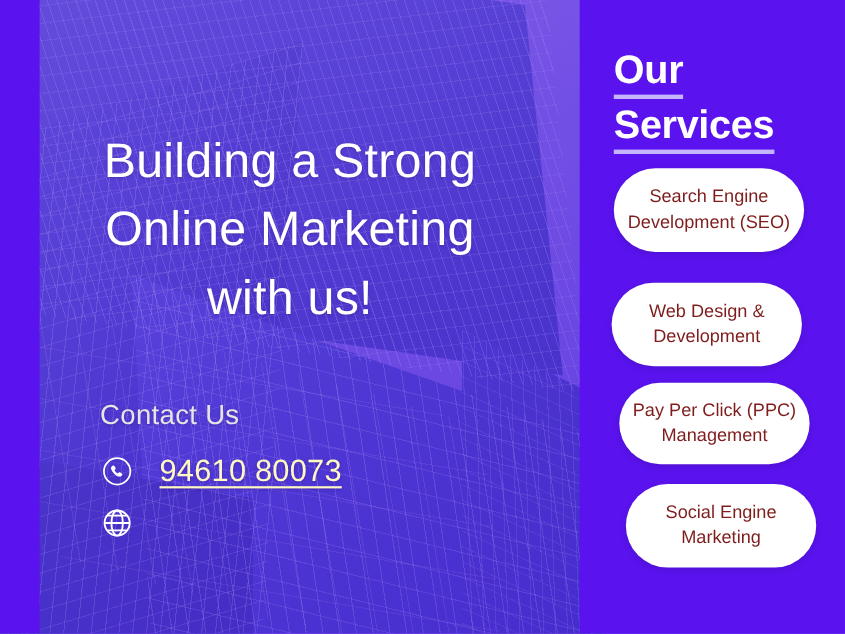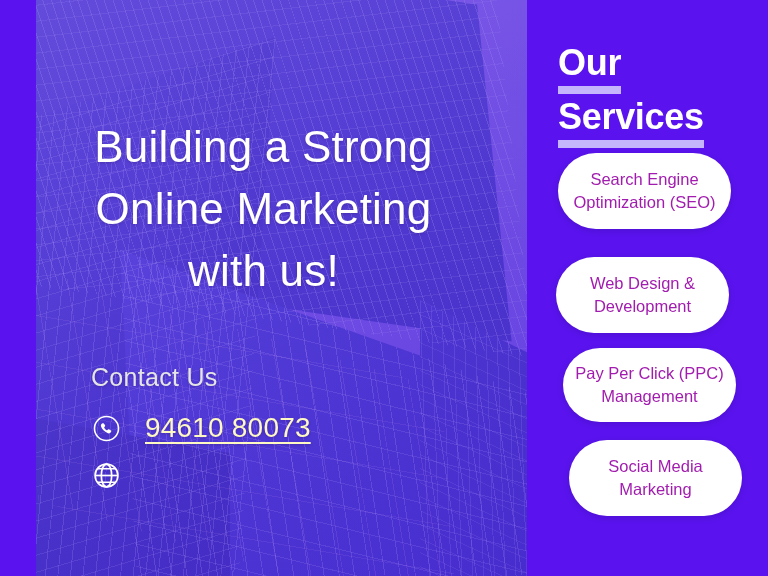--- a/index.html
+++ b/index.html
@@ -193,29 +193,29 @@
     position:absolute; left:31px; top:40px;
     width:200px;
     color:#ffffff;
     font-size:36px;
     font-weight:700;
     line-height:45px;
     letter-spacing:-.3px;
   }
   .services-title span {
     display:inline-block;
-    border-bottom:8px solid #c4b5fd;
+    border-bottom:4px solid #c4b5fd;
     padding-bottom:1px;
   }
 
   .pill {
     position:absolute;
     background:#ffffff;
     border-radius:999px;
-    color:#a21caf;
+    color:#7f1d1d;
     display:flex; align-items:center; justify-content:center;
     text-align:center;
     font-size:16.5px;
     line-height:23px;
     font-weight:400;
     padding:0 12px;
     box-shadow:0 2px 6px rgba(30,0,90,.18);
   }
   .pill-1 { left:31px; top:153px; width:173px; height:76px; }
   .pill-2 { left:29px; top:257px; width:173px; height:76px; }
@@ -279,39 +279,39 @@
 
   <div class="services-panel">
     <div class="services-title">
       <span>Our</span><br>
       <span>Services</span>
     </div>
 
     <div class="pill pill-1">
       <span>
         <span>Search Engine</span><br>
-        <span>Optimization (SEO)</span>
+        <span>Development (SEO)</span>
       </span>
     </div>
 
     <div class="pill pill-3">
       <span>
         <span>Pay Per Click (PPC)</span><br>
         <span>Management</span>
       </span>
     </div>
 
     <div class="pill pill-2">
       <span>
         <span>Web Design &amp;</span><br>
         <span>Development</span>
       </span>
     </div>
 
     <div class="pill pill-4">
       <span>
-        <span>Social Media</span><br>
+        <span>Social Engine</span><br>
         <span>Marketing</span>
       </span>
     </div>
   </div>
 
 </div>
 
 </body></html>

